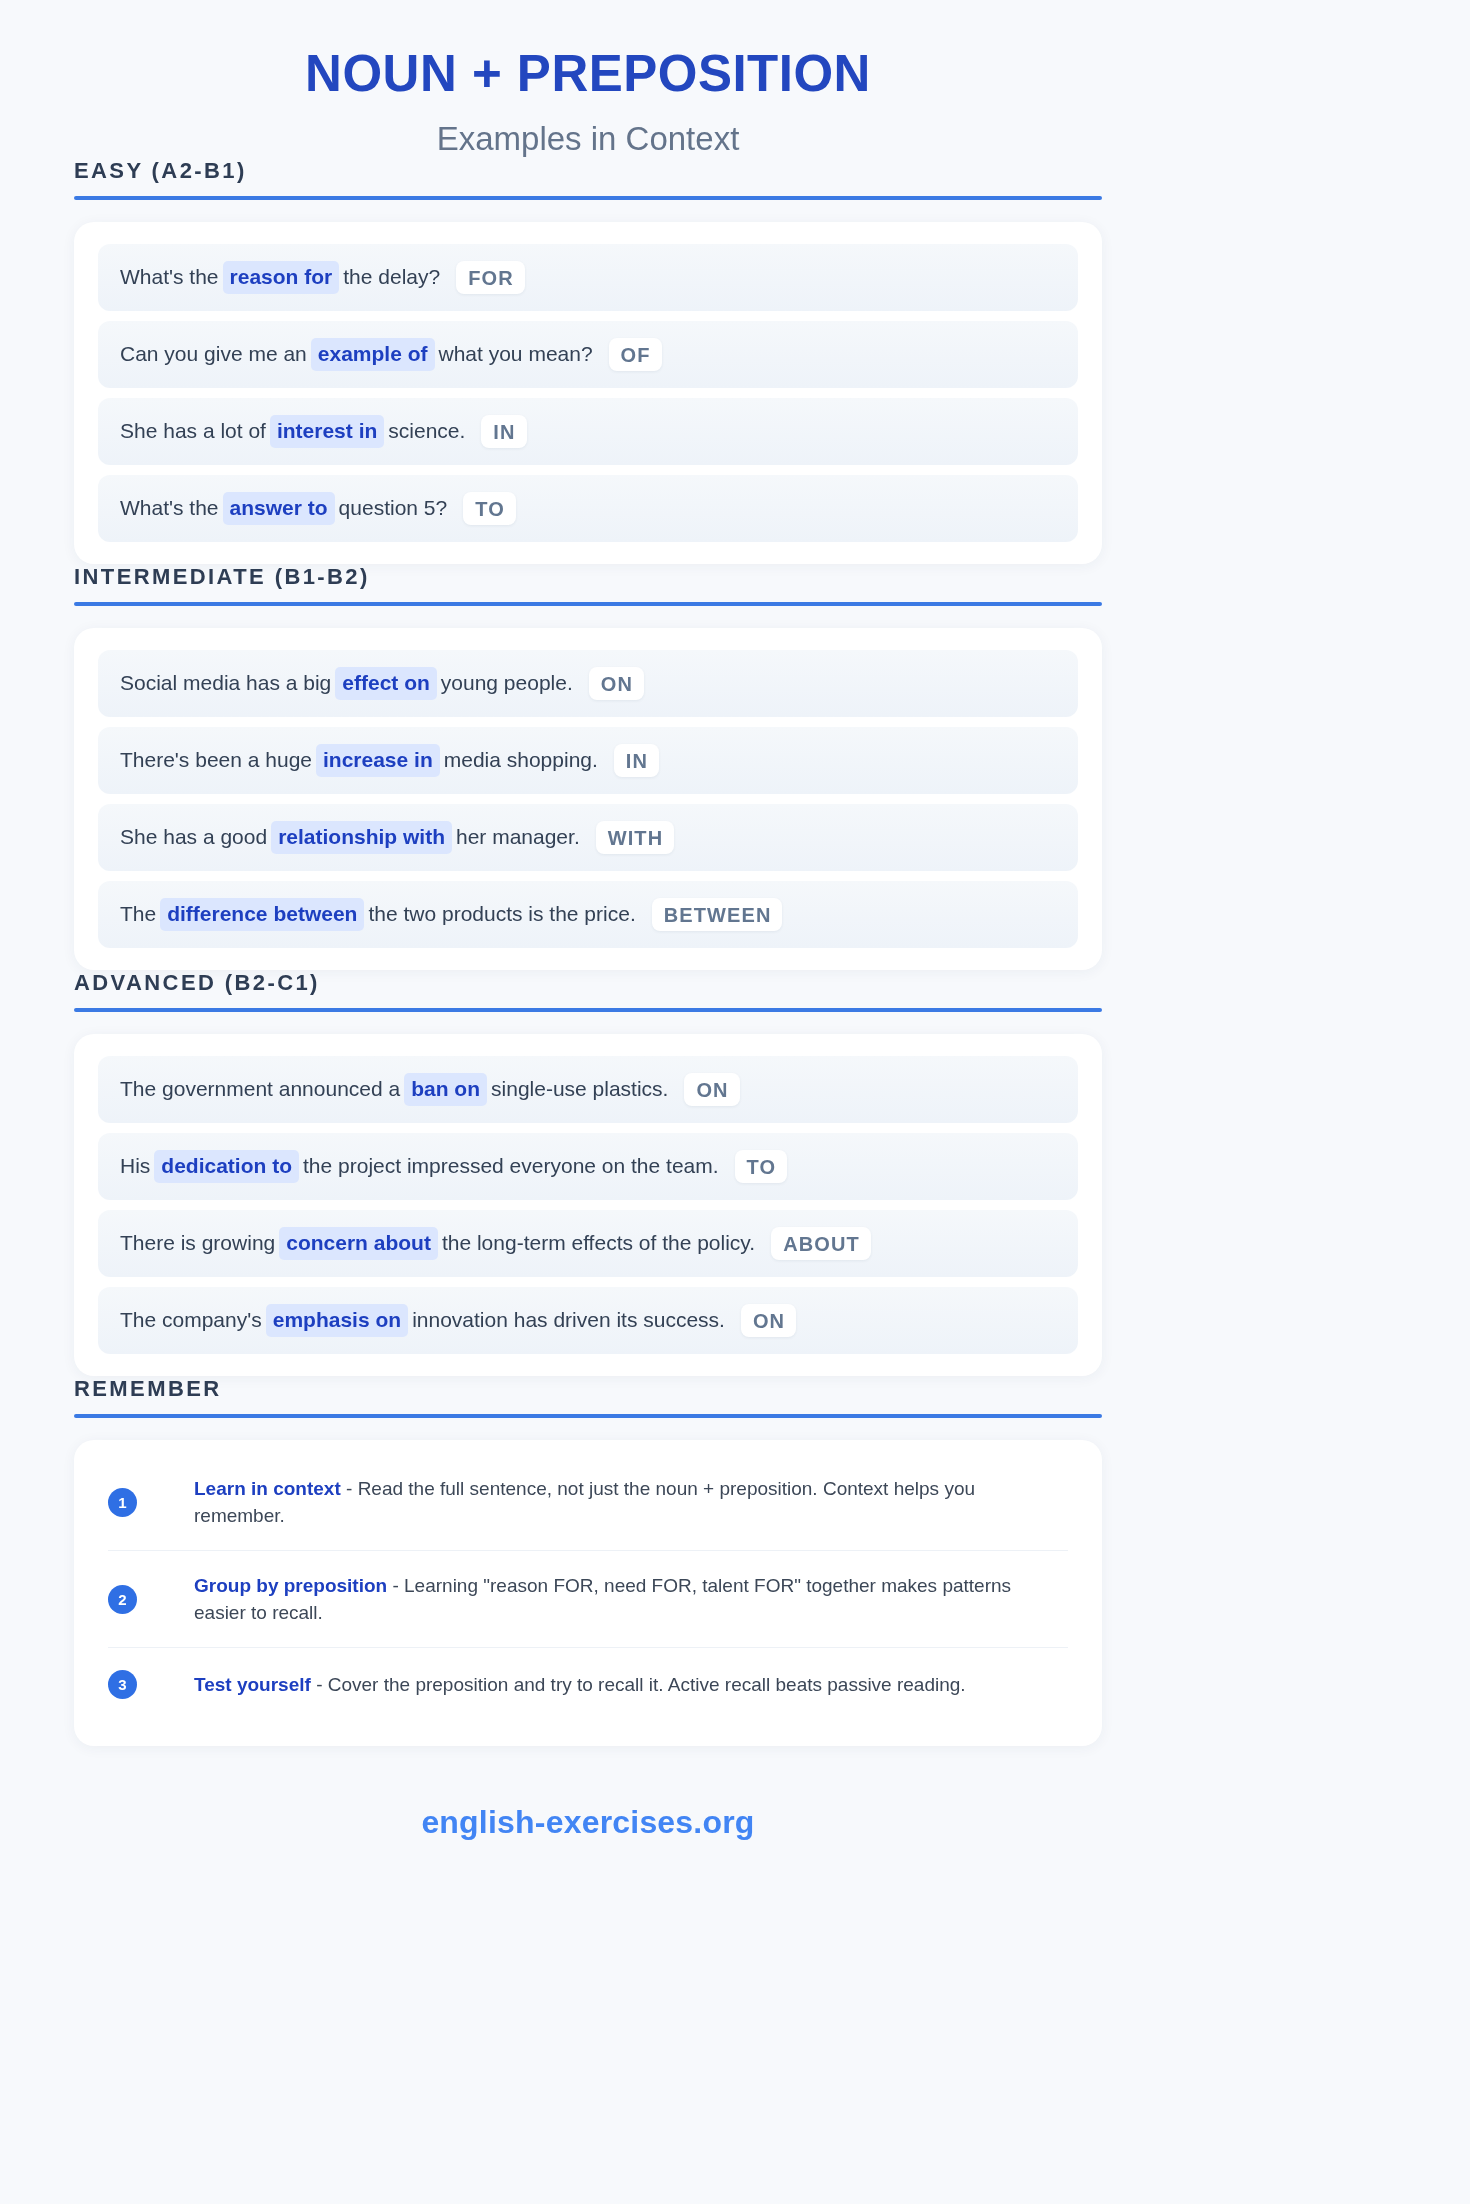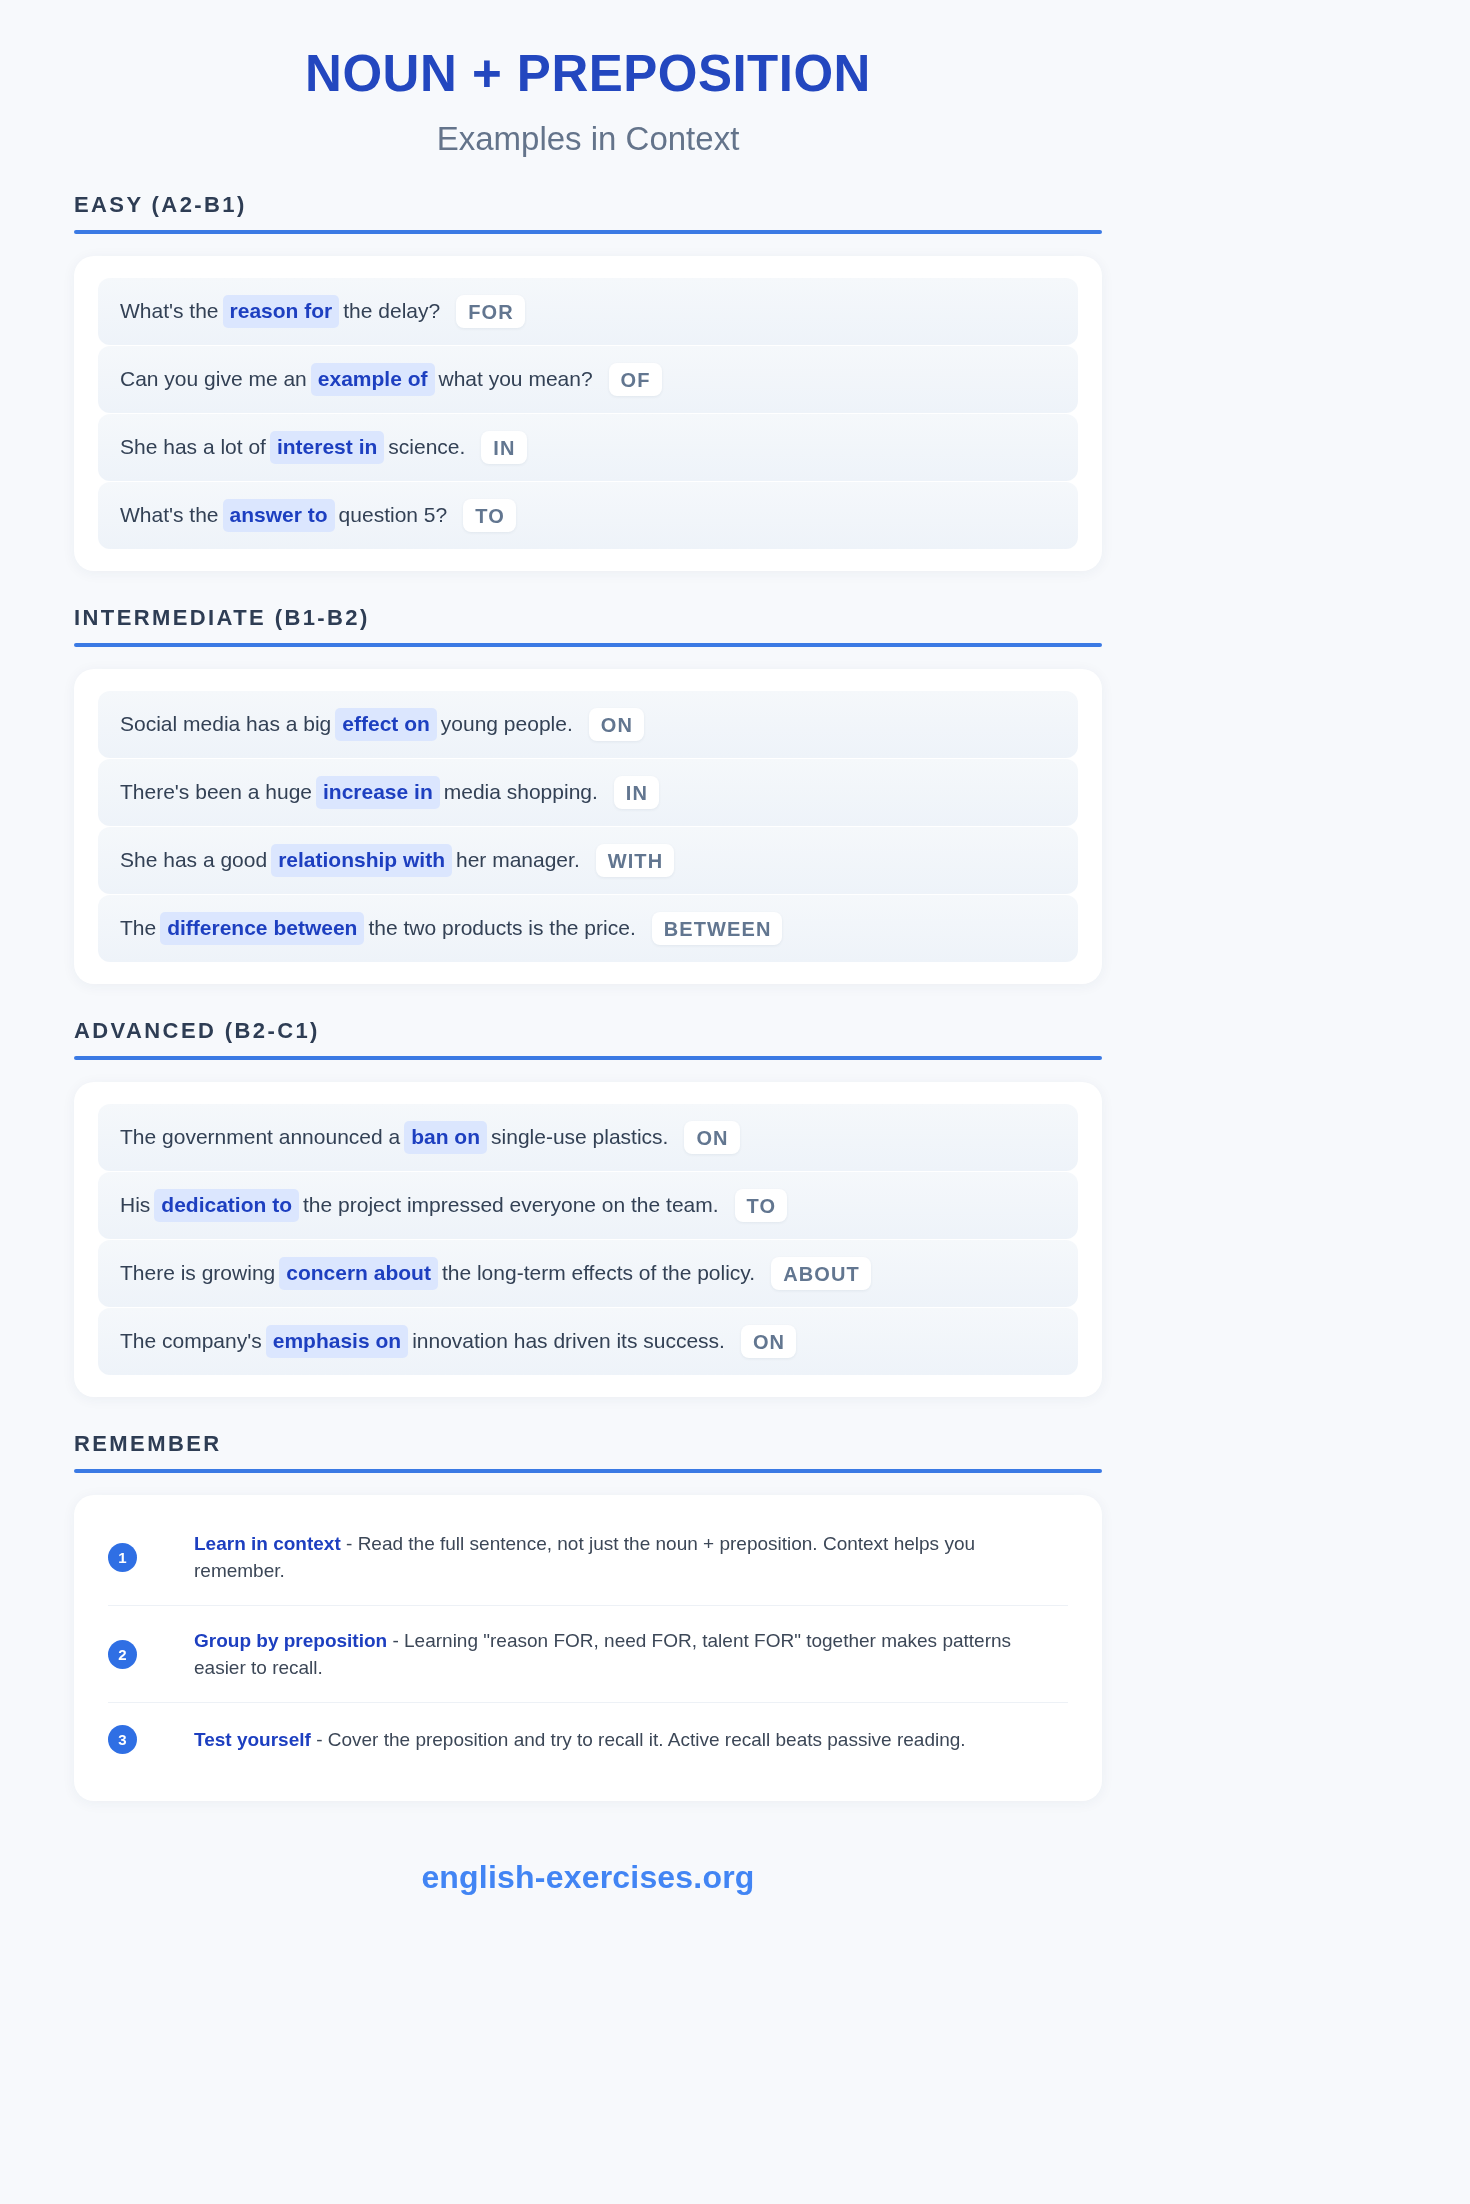--- a/index.html
+++ b/index.html
@@ -33,21 +33,21 @@
   .subtitle {
     margin-top: 18px;
     font-size: 33px;
     color: #64748b;
     font-weight: normal;
   }
 
   
   .section { margin-top: 0; }
 
-  .section-head { margin-top: 34px; }
+  .section-head { }
 
   .section-title {
     font-size: 22px;
     font-weight: bold;
     color: #2e3d54;
     letter-spacing: 2.4px;
     padding-bottom: 12px;
   }
 
   .section-rule {
@@ -65,21 +65,21 @@
     box-shadow: 0 2px 14px rgba(29, 50, 94, 0.055);
   }
 
   .ex-row {
     display: flex;
     align-items: center;
     flex-wrap: nowrap;
     background: linear-gradient(180deg, #f5f8fb 0%, #eef3f9 100%);
     border-radius: 12px;
     padding: 17px 22px;
-    margin-bottom: 1px;
+    margin-bottom: 10px;
     min-height: 54px;
   }
   .ex-row:last-child { margin-bottom: 0; }
 
   .ex-text {
     font-size: 21px;
     color: #334155;
     line-height: 1.35;
     white-space: nowrap;
   }

